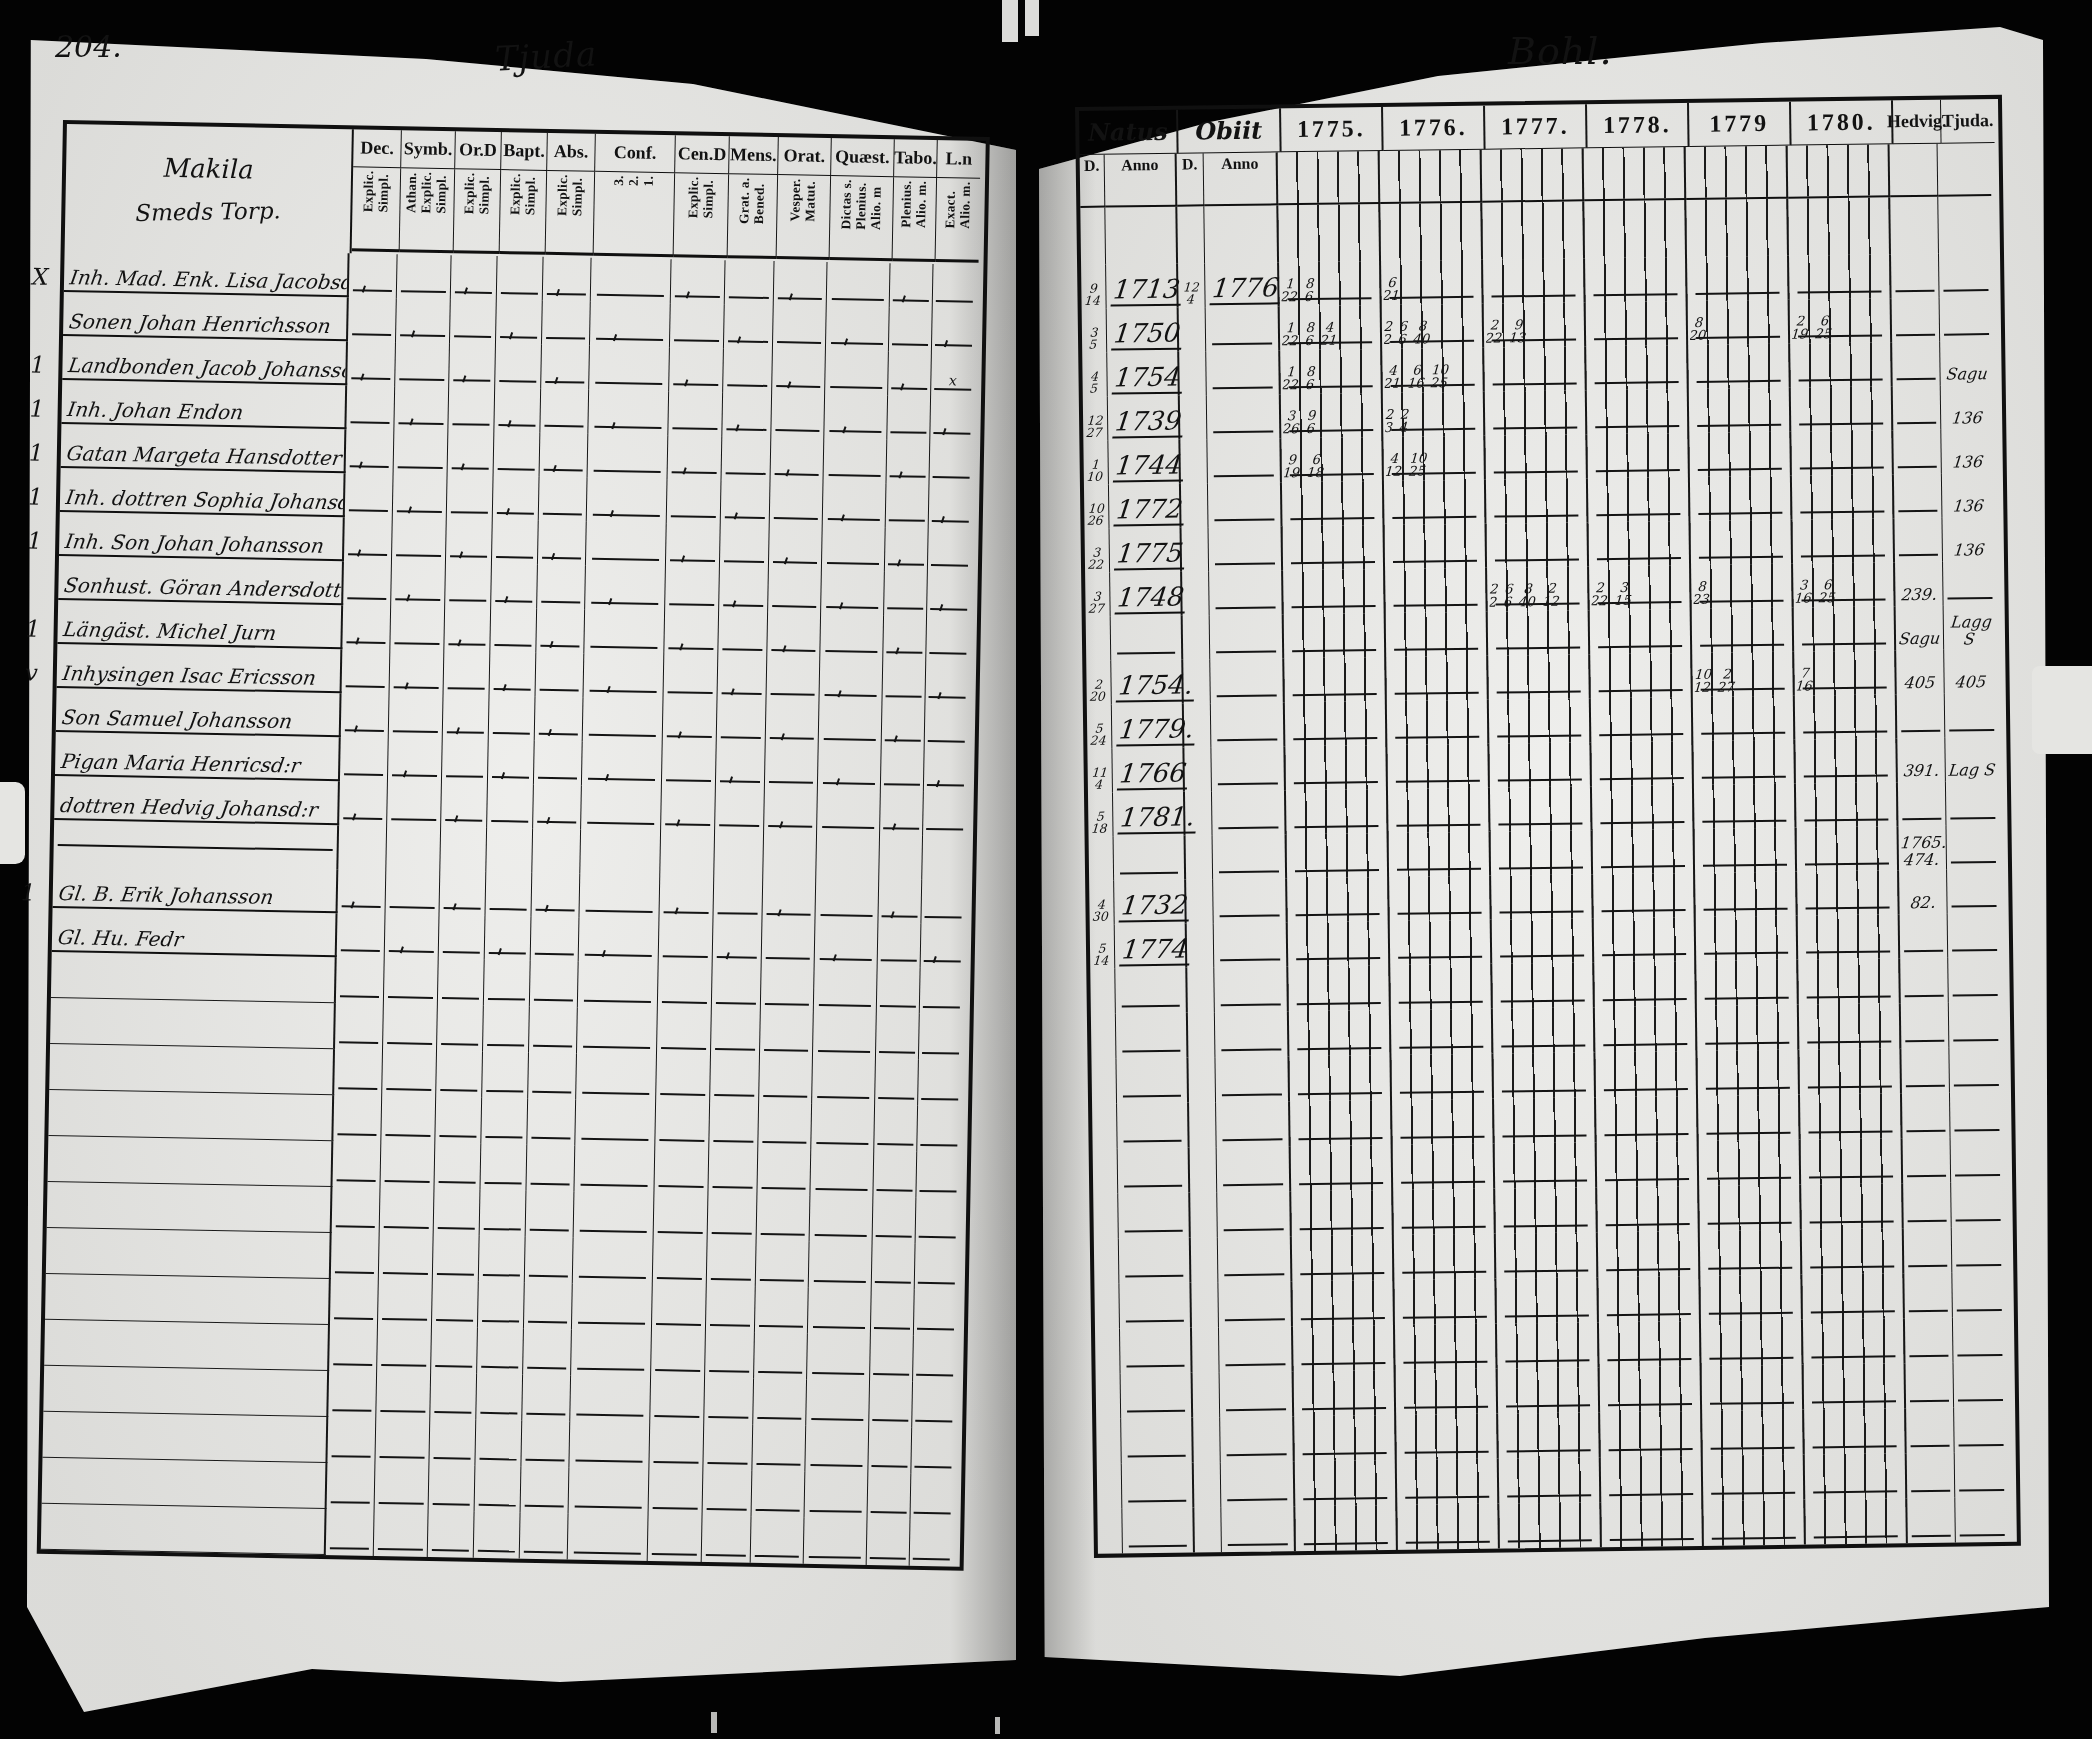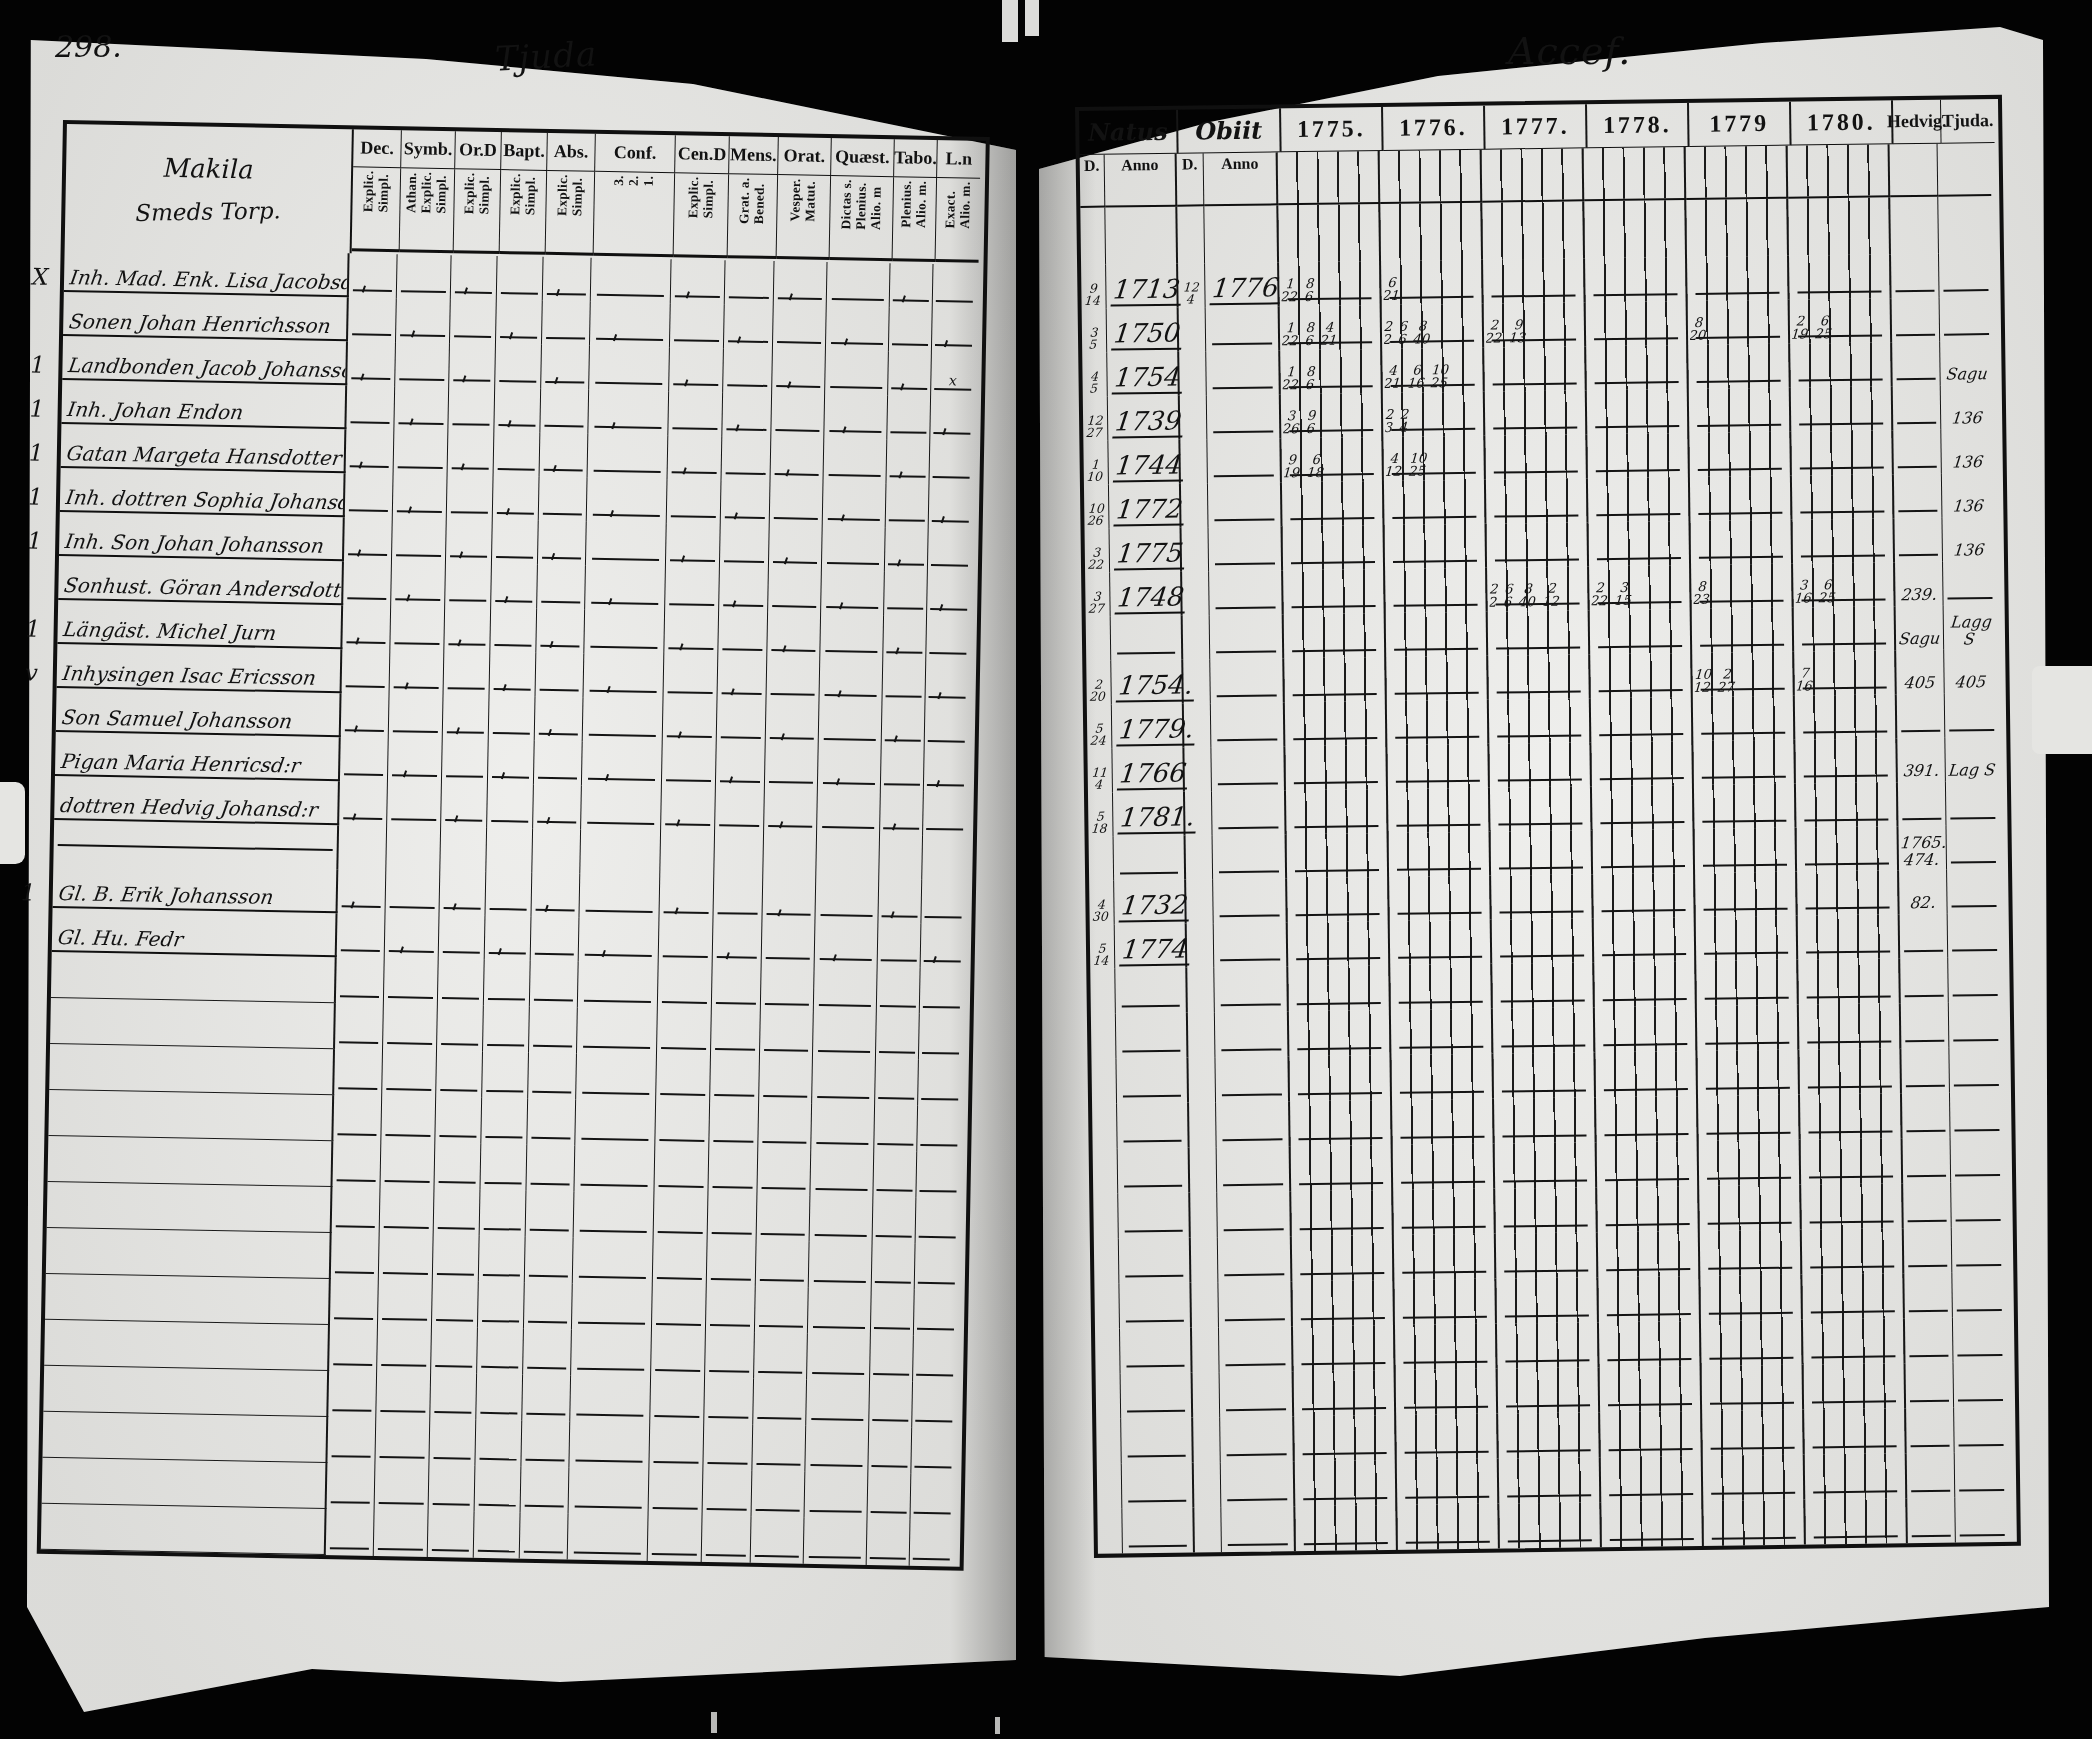--- a/index.html
+++ b/index.html
@@ -75,23 +75,23 @@
   
   .art{position:absolute;}
 </style>
 </head>
 <body>
 
 <div id="scan">
   <div class="page" id="page-left"></div>
   <div class="page" id="page-right"></div>
 
-  <div class="corner-num hw">298.</div>
+  <div class="corner-num hw">204.</div>
   <div class="title hw" id="title-left">Tjuda</div>
-  <div class="title hw" id="title-right">Accef.</div>
+  <div class="title hw" id="title-right">Bohl.</div>
 
   <div class="tbl" id="ltbl">
       <div class="row">
         <div class="l-namehead">
           <div class="hw">Makila</div>
           <div class="hw" style="font-size: 23px; transform: rotate(-2deg);">Smeds Torp.</div>
         </div>
         <div style="display: flex; flex-direction: column;">
           <div class="row">
             <div class="cell lh-label print" style="width: 48px;">Dec.</div>

